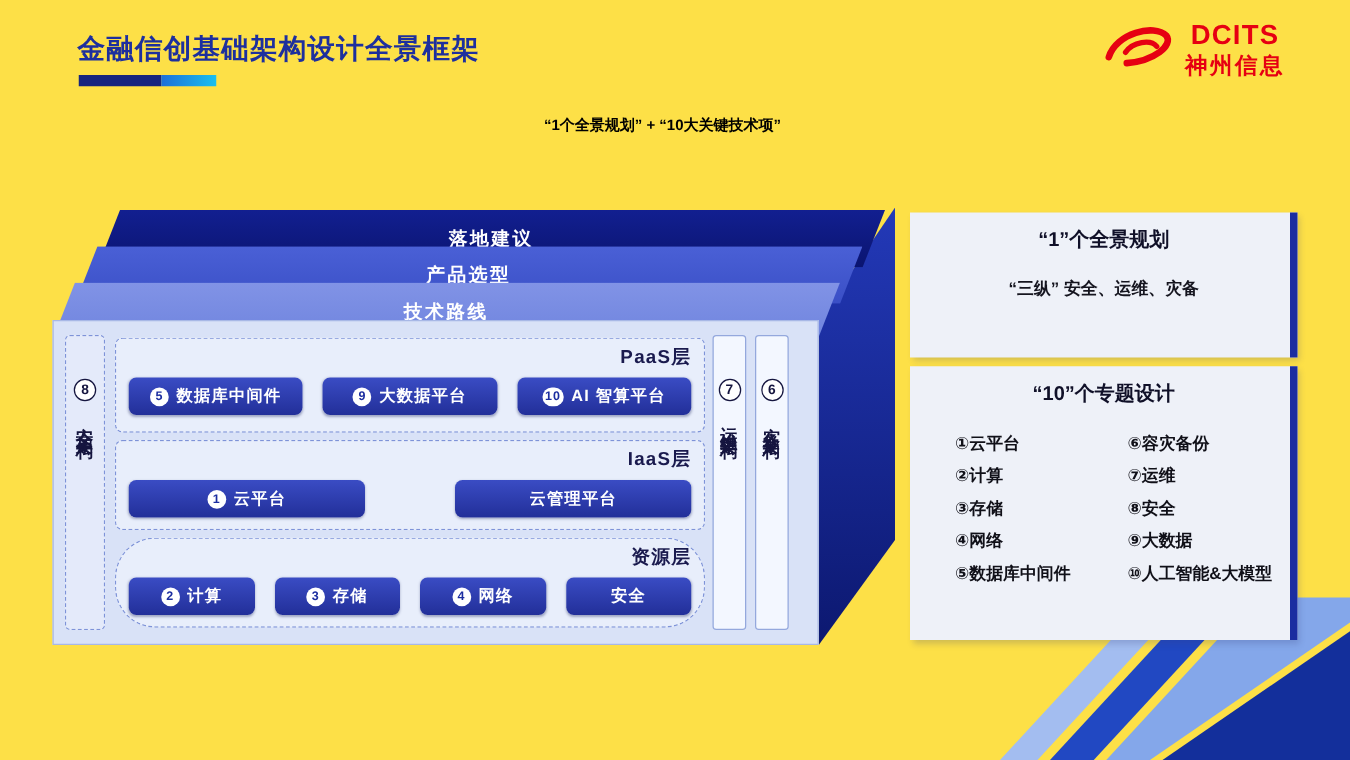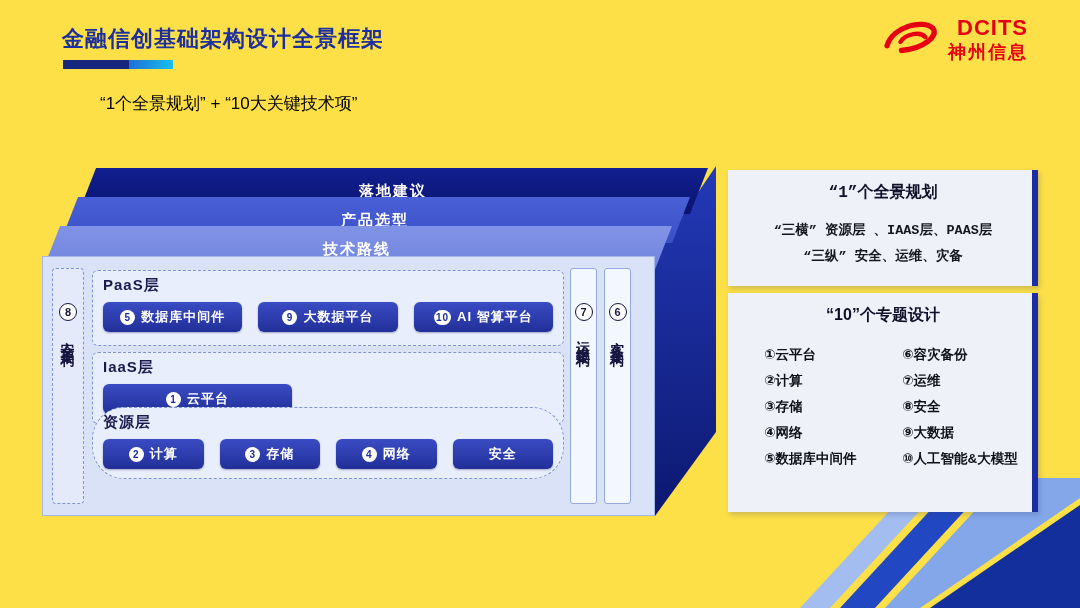--- a/index.html
+++ b/index.html
@@ -6,25 +6,25 @@
   body { background:#fff; font-family:"Liberation Sans","DejaVu Sans",sans-serif; }
   .slide { position:relative; width:1080px; height:608px; background:#fde047; overflow:hidden; }
 
   
   .title { position:absolute; left:62px; top:24px; font-size:22px; font-weight:bold; color:#1d2f9e; letter-spacing:1px; }
   .title-underline { position:absolute; left:63px; top:60px; display:flex; height:9px; }
   .title-underline .seg1 { width:66px; background:#16257e; }
   .title-underline .seg2 { width:44px; background:linear-gradient(90deg,#1e6fd8,#19c0ee); }
 
   .logo { position:absolute; left:880px; top:16px; display:flex; align-items:center; gap:6px; }
-  .logo .texts { display:flex; flex-direction:column; align-items:flex-end; line-height:1.1; }
+  .logo .texts { display:flex; flex-direction:column; align-items:center; line-height:1.1; }
   .logo .brand { color:#e60012; font-size:22px; font-weight:800; letter-spacing:1px; }
   .logo .company { color:#e60012; font-size:18px; font-weight:bold; margin-top:3px; letter-spacing:2px; }
 
-  .subtitle { position:absolute; left:100px; top:92px; width:860px; font-size:17px; font-weight:normal; color:#000; }
+  .subtitle { position:absolute; left:100px; top:92px; width:860px; text-align:center; font-size:12px; font-weight:bold; color:#000; }
 
   
   .bar { position:absolute; width:630px; height:46px; display:flex; align-items:center; justify-content:center;
          color:#fff; font-size:15px; font-weight:bold; letter-spacing:2px;
          clip-path: polygon(18px 0, 100% 0, calc(100% - 18px) 100%, 0 100%); }
   .bar1 { left:78px; top:168px; background:linear-gradient(180deg,#121f90,#0a1470); }
   .bar2 { left:60px; top:197px; background:linear-gradient(180deg,#4a60d6,#3a4fc6); }
   .bar3 { left:42px; top:226px; background:linear-gradient(180deg,#8193e6,#6f84de); }
 
   .side-face { position:absolute; left:655px; top:166px; width:61px; height:350px;
@@ -42,37 +42,37 @@
   .strip-dr  { left:604px; top:268px; width:27px; height:236px; }
   .strip .num-circle { width:18px; height:18px; border:1.5px solid #15153f; border-radius:50%; background:#fff;
                        color:#15153f; font-size:11px; font-weight:bold; display:flex; align-items:center; justify-content:center; }
   .vtext { writing-mode:vertical-rl; text-orientation:upright; font-size:14px; font-weight:bold; color:#15153f; letter-spacing:4px; }
 
   
   .layer-panel { position:absolute; left:92px; width:472px; z-index:2; background:#e8eefb;
                  border:1px dashed #7e93d8; border-radius:6px; padding:5px 10px 0 10px; }
   .panel-paas { top:270px; height:76px; }
   .panel-iaas { top:352px; height:72px; }
-  .panel-res  { top:407px; height:72px;border-radius:32px; }
-  .layer-title { text-align:left; font-size:15px; font-weight:bold; color:#1a1a4e; letter-spacing:1px; }
+  .panel-res  { top:430px; height:72px;border-radius:32px; }
+  .layer-title { text-align:right; font-size:15px; font-weight:bold; color:#1a1a4e; letter-spacing:1px; }
   .btn-row { display:flex; gap:16px; margin-top:7px; }
   .btn-row.spread { justify-content:space-between; }
   .btn { flex:1; height:30px; border-radius:6px; background:linear-gradient(180deg,#3a4cc4,#222f99);
          display:flex; align-items:center; justify-content:center; gap:6px;
          color:#fff; font-size:13px; font-weight:bold; letter-spacing:1px; box-shadow:0 1px 2px rgba(20,30,90,.35); }
   .btn .chip { min-width:15px; height:15px; padding:0 2px; border-radius:8px; background:#fff; color:#1b2da0;
                font-size:10px; font-weight:bold; display:flex; align-items:center; justify-content:center; }
   .btn .chip:empty { display:none; }
   .btn-fixed { flex:0 0 42%; }
 
   
   .rpanel { position:absolute; left:728px; width:310px; background:#eef1f8;
             box-shadow:2px 3px 5px rgba(50,60,120,.22); z-index:1; }
   .rpanel::after { content:""; position:absolute; right:0; top:0; width:6px; height:100%; background:#1b2da0; }
-  .rpanel1 { top:170px; height:116px;font-family:Liberation Mono, monospace; }
+  .rpanel1 { top:170px; height:116px; }
   .rpanel2 { top:293px; height:219px; }
   .rpanel-title { margin-top:12px; text-align:center; font-size:16px; font-weight:bold; color:#101028; }
   .rpanel-lines { margin-top:15px; text-align:center; font-size:13.5px; font-weight:600; color:#15151f; line-height:26px; }
   .topic-grid { display:grid; grid-template-columns:1.15fr 1fr; row-gap:8px; margin-top:20px; padding:0 16px 0 36px;
                 font-size:13.5px; font-weight:600; color:#101018; }
 
   
   .corner { position:absolute; right:0; bottom:0; width:300px; height:150px; z-index:0; }
 </style>
 </head>
@@ -128,20 +128,24 @@
     </div>
   </div>
 
   <div class="layer-panel panel-iaas">
     <div class="layer-title">IaaS层</div>
     <div class="btn-row spread">
       <div class="btn btn-fixed">
         <span class="chip">1</span>
         <span>云平台</span>
       </div>
+      <div class="btn btn-fixed">
+
+        <span>云管理平台</span>
+      </div>
     </div>
   </div>
 
   <div class="layer-panel panel-res">
     <div class="layer-title">资源层</div>
     <div class="btn-row">
       <div class="btn">
         <span class="chip">2</span>
         <span>计算</span>
       </div>
@@ -165,21 +169,20 @@
     <span class="vtext">运维架构</span>
   </div>
   <div class="strip strip-right strip-dr">
     <span class="num-circle">6</span>
     <span class="vtext">灾备架构</span>
   </div>
 
   <div class="rpanel rpanel1">
     <div class="rpanel-title">“1”个全景规划</div>
     <div class="rpanel-lines">
-      <div>“三横” 资源层 、IAAS层、PAAS层</div>
       <div>“三纵” 安全、运维、灾备</div>
     </div>
   </div>
 
   <div class="rpanel rpanel2">
     <div class="rpanel-title">“10”个专题设计</div>
     <div class="topic-grid">
       <span>①云平台</span>
       <span>⑥容灾备份</span>
       <span>②计算</span>

